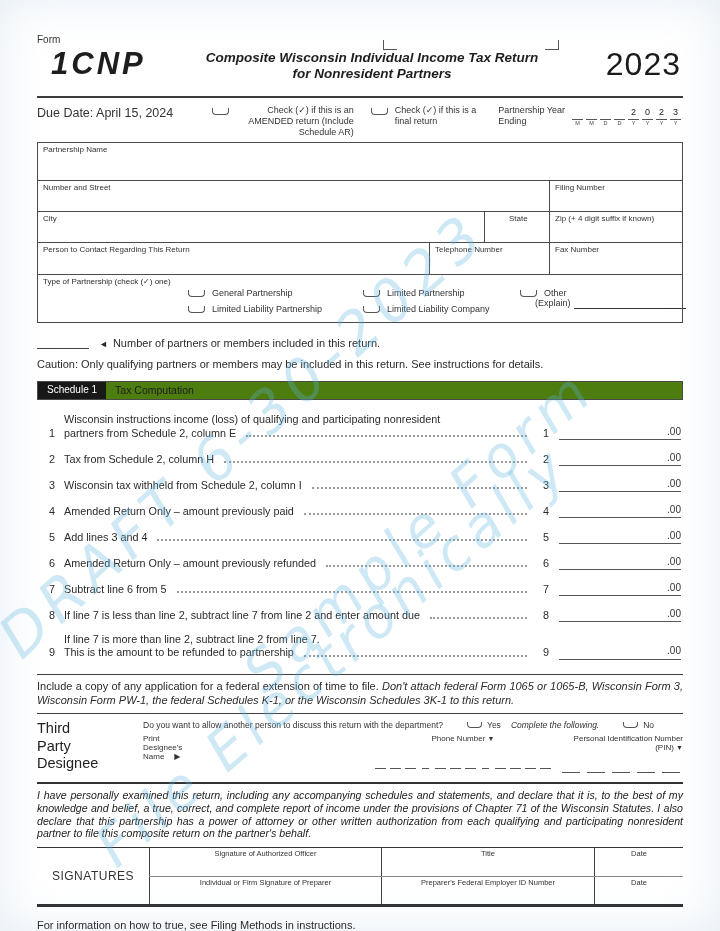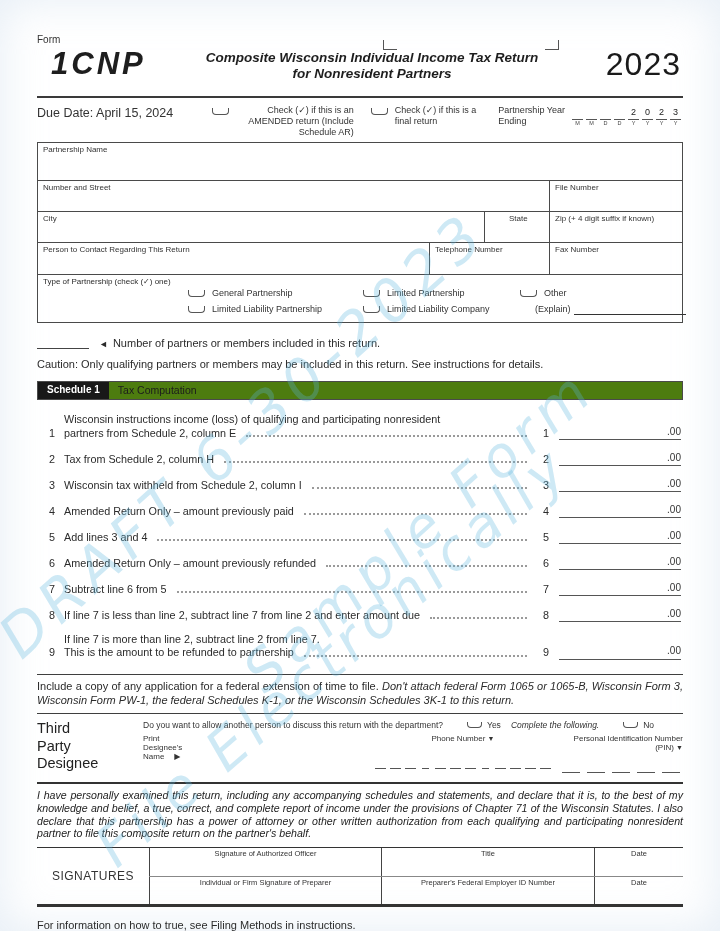--- a/index.html
+++ b/index.html
@@ -56,21 +56,21 @@
   .opt{position:absolute;display:flex;font-size:9px;color:#333;}
   .opt .cb{margin-top:2px;}
   .explainline{display:inline-block;width:112px;border-bottom:1px solid #333;height:10px;margin-left:3px;}
   
   .partners{margin-top:13px;font-size:11px;display:flex;align-items:flex-end;color:#2b2b2b;}
   .pline{display:inline-block;width:52px;border-bottom:1.4px solid #444;height:12px;margin-right:10px;}
   .arrow{font-size:9px;margin-right:5px;}
   .caution{margin-top:9px;font-size:11px;color:#2b2b2b;}
   
   .schedbar{display:flex;margin-top:11px;border:1.2px solid #4a4a4a;height:17px;}
-  .schedbadge{background:#181818;color:#fff;font-size:10px;padding:2px 9px 12px 9px;flex:none;font-weight:bold;}
+  .schedbadge{background:#181818;color:#fff;font-size:10px;padding:2px 9px 12px 9px;flex:none;}
   .schedtitle{flex:1;background:#4d7c0f;font-size:10.5px;padding:2px 0 0 9px;color:#1c1c1c;}
   
   .sched{padding:13px 2px 4px 12px;}
   .srow{display:flex;align-items:flex-end;margin-bottom:10.5px;font-size:10.8px;line-height:13.5px;}
   .lnum{width:15px;flex:none;}
   .ltext{flex:1;}
   .ltline{display:flex;}
   .leader{flex:1;border-bottom:2px dotted #9a9a9a;margin:0 6px 3px 10px;}
   .lnum2{width:26px;flex:none;text-align:center;}
   .amt{width:122px;flex:none;border-bottom:1.4px solid #555;text-align:right;
@@ -191,21 +191,21 @@
         </div>
       </div>
   </div>
 
   <div class="addr">
     <div class="arow r1">
       <div class="acell grow"><span>Partnership Name</span></div>
     </div>
     <div class="arow r2">
       <div class="acell grow"><span>Number and Street</span></div>
-      <div class="acell w133"><span>File Number</span></div>
+      <div class="acell w133"><span>Filing Number</span></div>
     </div>
     <div class="arow r3">
       <div class="acell grow"><span>City</span></div>
       <div class="acell w65"><span>State</span></div>
       <div class="acell w133"><span>Zip (+ 4 digit suffix if known)</span></div>
     </div>
     <div class="arow r4">
       <div class="acell grow"><span>Person to Contact Regarding This Return</span></div>
       <div class="acell w120"><span>Telephone Number</span></div>
       <div class="acell w133"><span>Fax Number</span></div>
@@ -226,21 +226,21 @@
           <span>Limited Partnership</span>
         </div>
         <div class="opt" style="left:325px;top:29px;">
           <span class="cb"></span>
           <span>Limited Liability Company</span>
         </div>
         <div class="opt" style="left:482px;top:13px;">
           <span class="cb"></span>
           <span>Other</span>
         </div>
-        <div class="opt" style="left:497px;top:29px;">
+        <div class="opt" style="left:497px;top:23px;">
           <span>(Explain)</span>
           <span class="explainline"></span>
         </div>
       </div>
     </div>
   </div>
 
   <div class="partners">
     <span class="pline"></span>
     <span class="arrow">◄</span>

